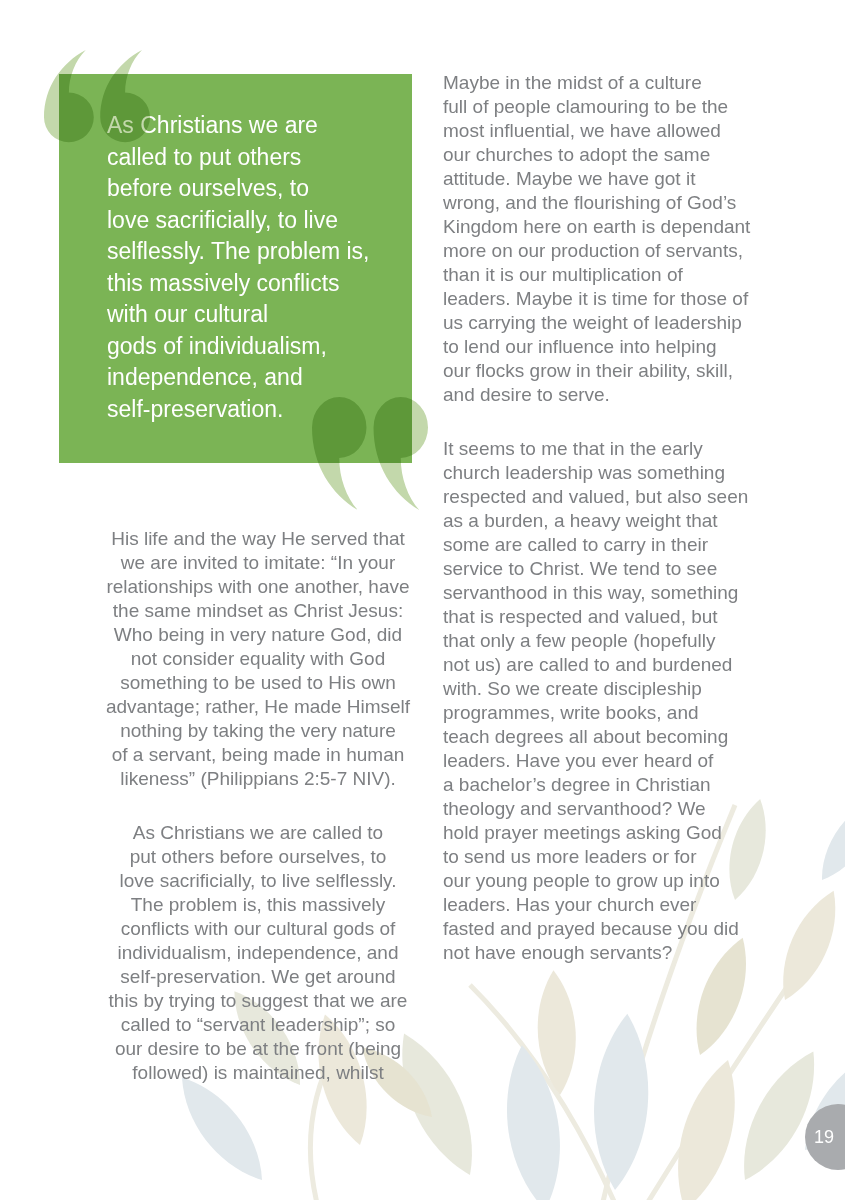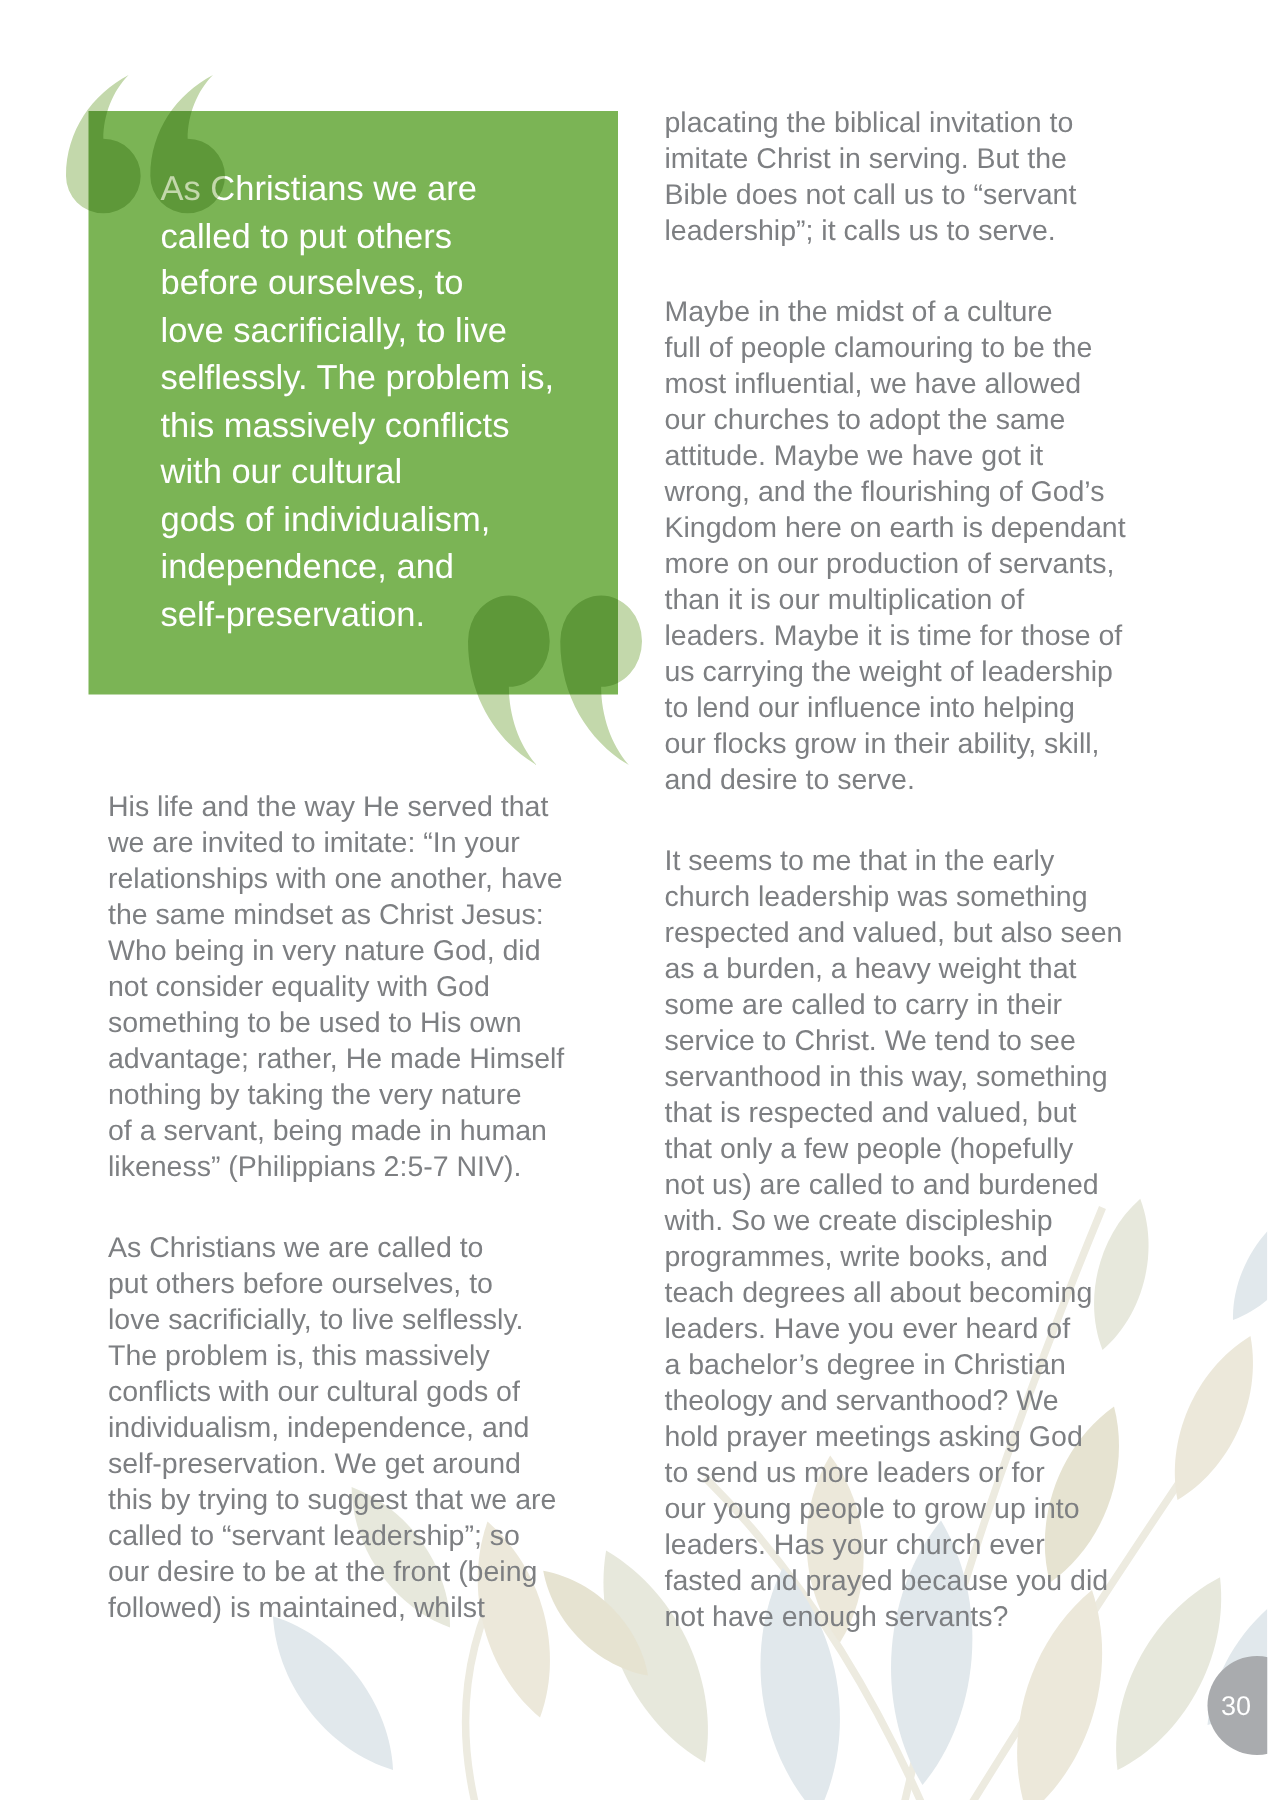--- a/index.html
+++ b/index.html
@@ -29,21 +29,21 @@
   .qmark path { fill:var(--quote-mark-green,#c3d8ab); }
   .qmark.open  { left:44px;  top:50px;  }
   .qmark.close { left:312px; top:396px; }
   
   .col {
     position:absolute; z-index:3;
     color:var(--body-text-gray,#7d7f82);
     font-size:19px; line-height:24px;
   }
   .col p { white-space:pre; margin:0 0 30px 0; }
-  .col-left  { left:72px;  top:527px; width:372px; }
+  .col-left  { left:72px;  top:527px; width:372px;text-align:center; }
   .col-right { left:443px; top:71px;  width:362px; }
   
   .page-number {
     position:absolute; left:805px; top:1104px; width:66px; height:66px;
     border-radius:50%; background:var(--page-number-circle,#a9abae);
     z-index:4; display:flex; align-items:center;
     color:var(--page-number-text,#ffffff); font-size:18px;
   }
   .page-number span { margin-left:9px; }
 </style>
@@ -119,24 +119,20 @@
 conflicts with our cultural gods of
 individualism, independence, and
 self-preservation. We get around
 this by trying to suggest that we are
 called to “servant leadership”; so
 our desire to be at the front (being
 followed) is maintained, whilst</p>
   </div>
 
   <div class="col col-right">
-    <p>placating the biblical invitation to
-imitate Christ in serving. But the
-Bible does not call us to “servant
-leadership”; it calls us to serve.</p>
     <p>Maybe in the midst of a culture
 full of people clamouring to be the
 most influential, we have allowed
 our churches to adopt the same
 attitude. Maybe we have got it
 wrong, and the flourishing of God’s
 Kingdom here on earth is dependant
 more on our production of servants,
 than it is our multiplication of
 leaders. Maybe it is time for those of
@@ -162,16 +158,16 @@
 theology and servanthood? We
 hold prayer meetings asking God
 to send us more leaders or for
 our young people to grow up into
 leaders. Has your church ever
 fasted and prayed because you did
 not have enough servants?</p>
   </div>
 
   <div class="page-number">
-    <span>30</span>
+    <span>19</span>
   </div>
 
 </div>
 
 </body></html>

